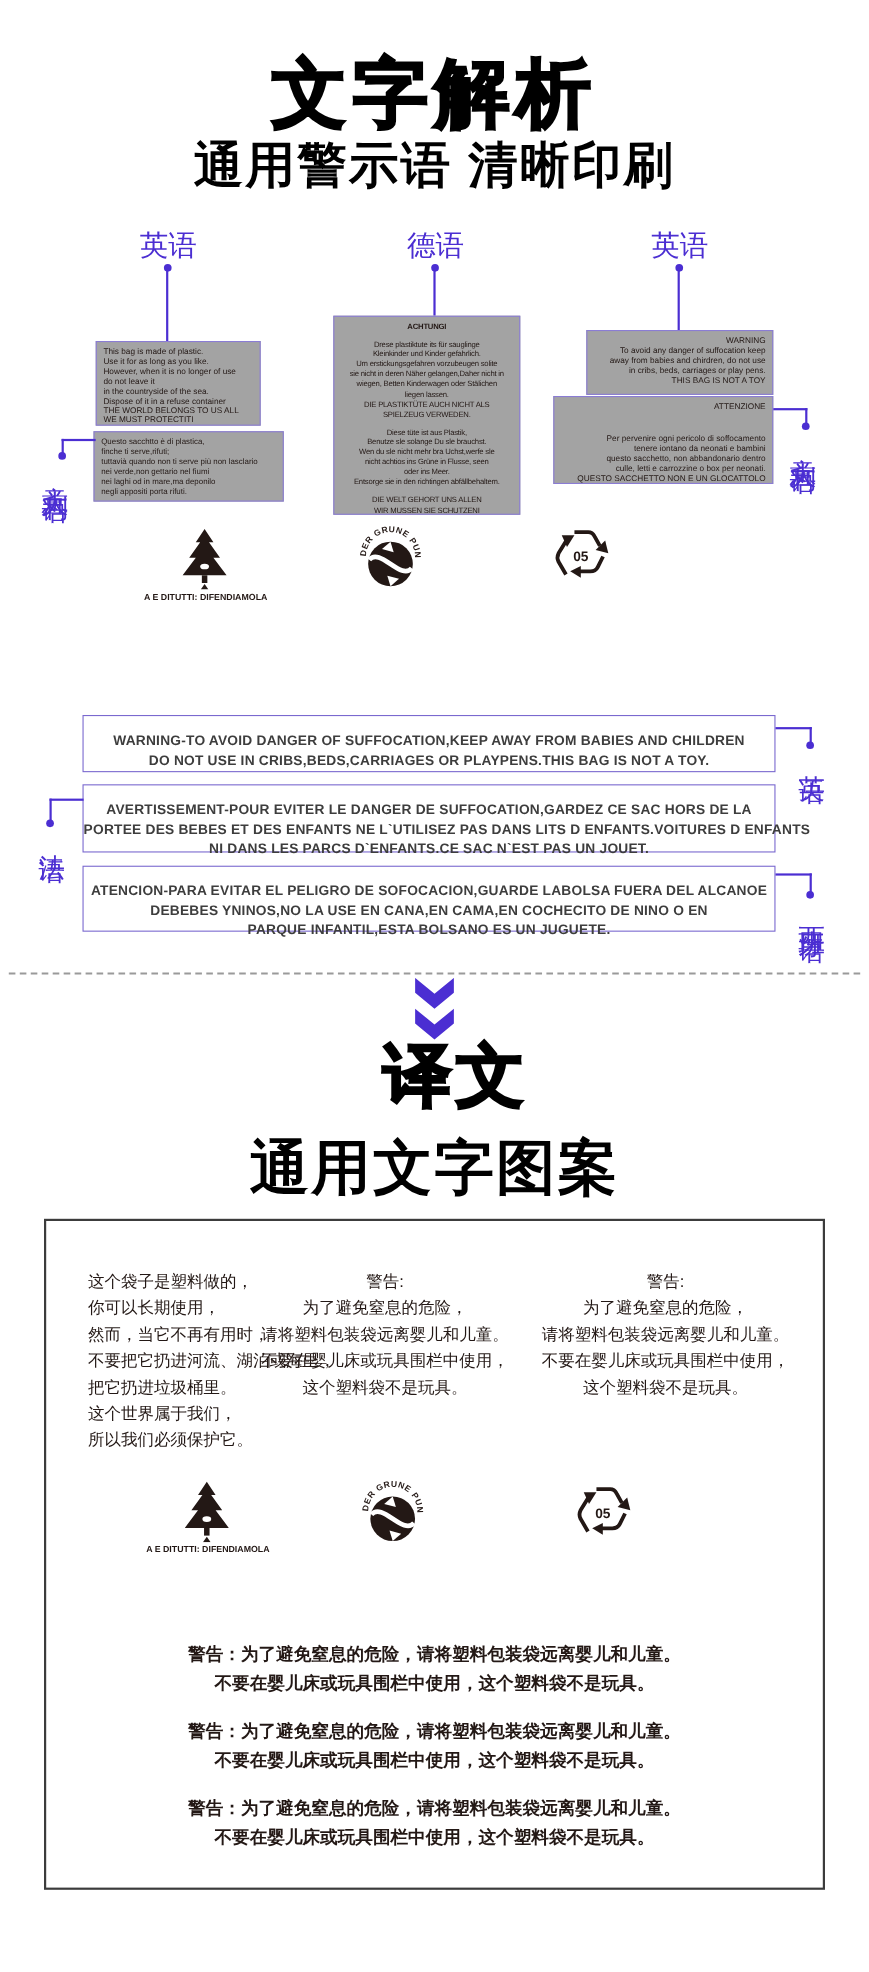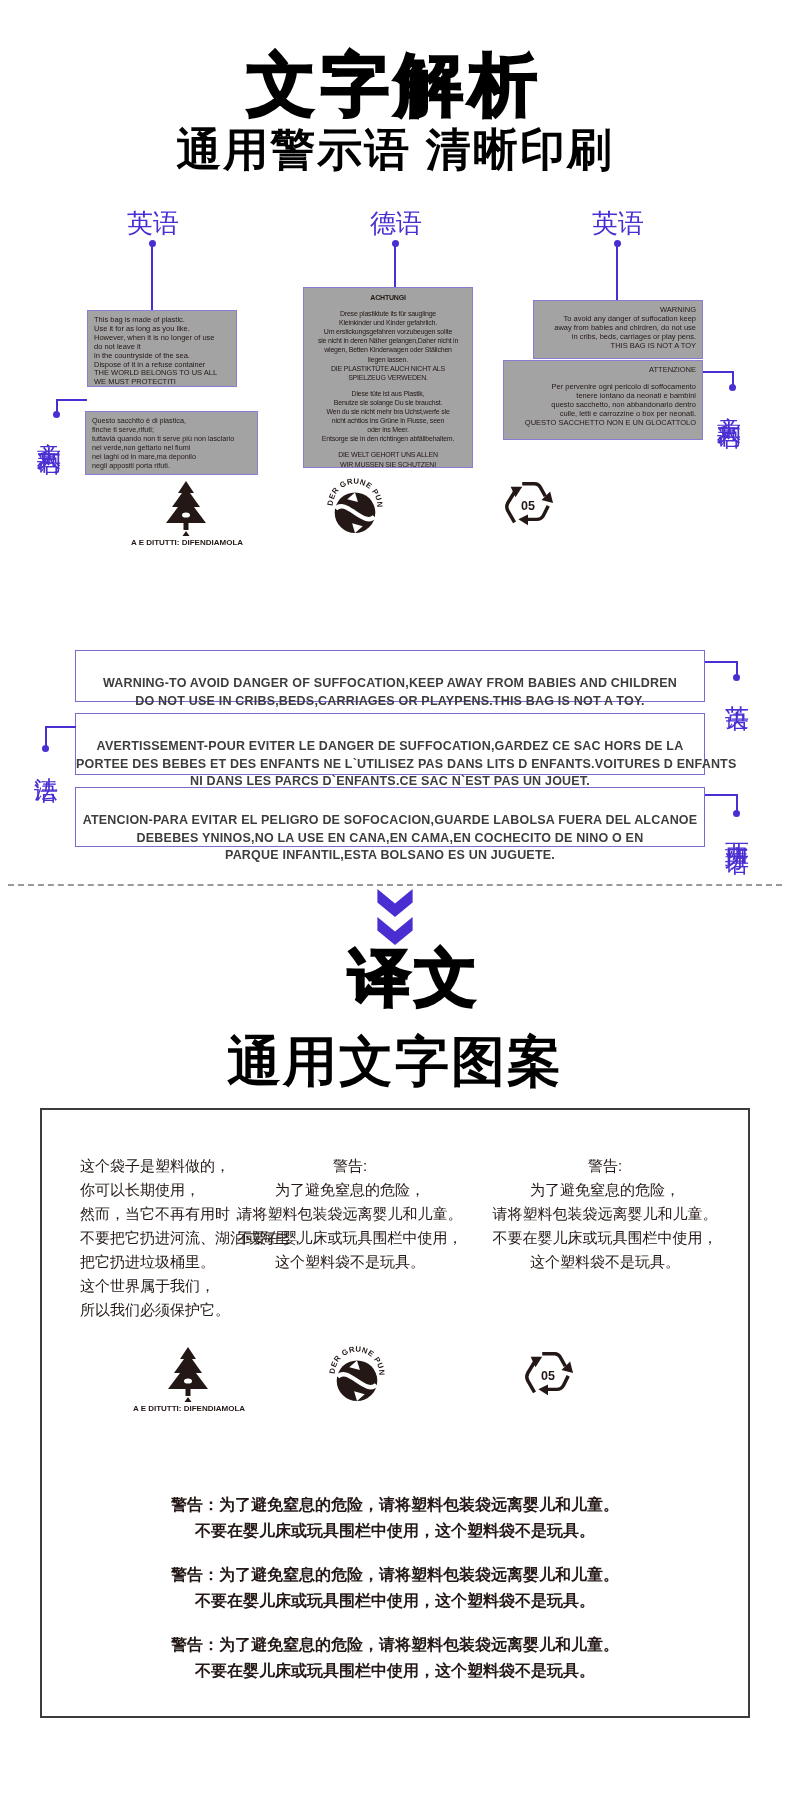--- a/index.html
+++ b/index.html
@@ -18,30 +18,30 @@
 
   .lang-label{position:absolute;color:var(--accent);font-size:26px;font-weight:500;text-align:center;}
   .vtext{position:absolute;color:var(--accent);font-size:24px;font-weight:500;writing-mode:vertical-rl;text-orientation:upright;letter-spacing:3px;line-height:26px;}
   .dot{position:absolute;width:7px;height:7px;border-radius:50%;background:var(--accent);}
   .vline{position:absolute;width:2px;background:var(--accent);}
   .hline{position:absolute;height:2px;background:var(--accent);}
 
   .txtbox{position:absolute;border:1px solid var(--box_border);background:#a3a3a3;font-size:7.5px;line-height:8.9px;color:var(--ink);padding:5px 6px;}
   .txtbox .tline{white-space:nowrap;}
   .box-english{left:87px;top:310px;width:150px;height:77px;text-align:left;}
-  .box-italian{left:85px;top:392px;width:173px;height:64px;text-align:left;font-size:7.2px;margin-top:19px;}
+  .box-italian{left:85px;top:392px;width:173px;height:64px;text-align:left;font-size:7.2px;}
   .box-german{left:303px;top:287px;width:170px;height:181px;text-align:center;font-size:7px;line-height:9.1px;letter-spacing:-0.2px;}
   .box-german .para{margin-bottom:7px;}
   .box-german .bhead{font-weight:bold;margin-bottom:7px;}
   .box-warning{left:533px;top:300px;width:170px;height:59px;text-align:right;}
   .box-attenzione{left:503px;top:360px;width:200px;height:80px;text-align:right;}
-  .box-attenzione .bhead{margin-bottom:8px;}
+  .box-attenzione .bhead{margin-bottom:20px;}
 
   .widebox{position:absolute;left:75px;width:630px;border:1.5px solid var(--wide_border);background:#fff;
-           text-align:center;font-size:12.5px;font-weight:600;color:#3d3d3d;line-height:17.5px;padding-top:24px;letter-spacing:0.2px;}
+           text-align:center;font-size:12.5px;font-weight:600;color:#3d3d3d;line-height:17.5px;padding-top:14px;letter-spacing:0.2px;}
   .widebox .tline{white-space:nowrap;}
   .wbox1{top:650px;height:52px;}
   .wbox2{top:713px;height:62px;}
   .wbox3{top:787px;height:60px;}
 
   .dashline{position:absolute;left:8px;top:884px;width:774px;border-top:2px dashed var(--divider);}
 
   .icon{position:absolute;color:var(--ink);}
   .tree-caption{position:absolute;font-size:8px;font-weight:bold;color:var(--ink);text-align:center;white-space:nowrap;}
   .gd-arc-text{font-size:8px;font-weight:bold;fill:currentColor;letter-spacing:0.5px;}

